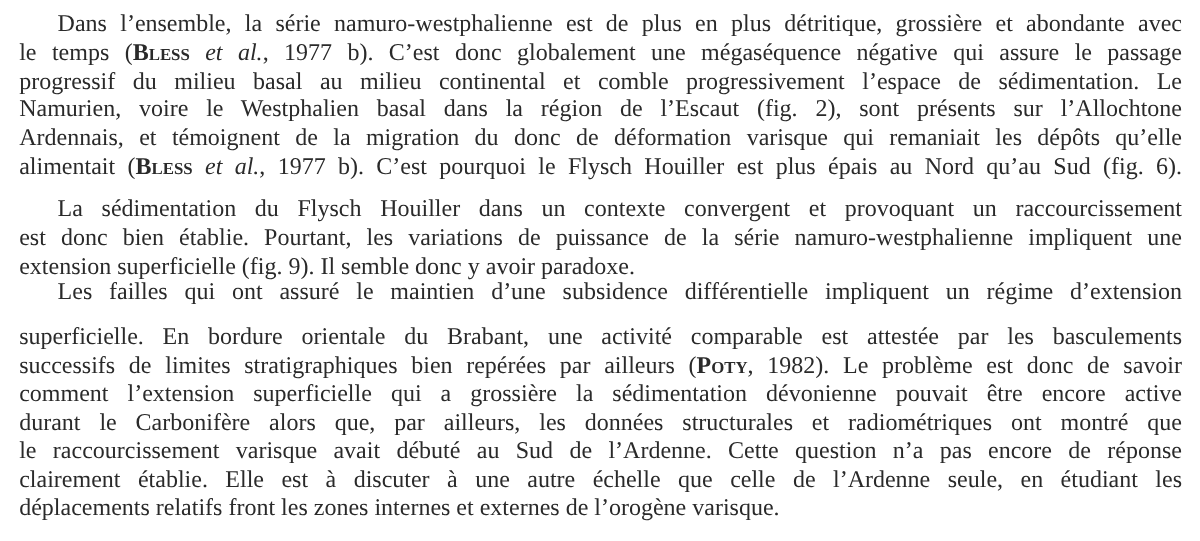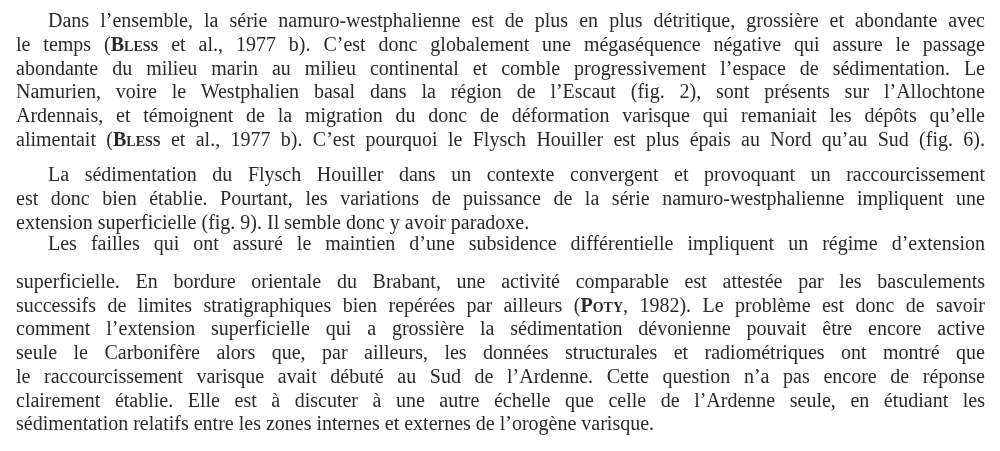--- a/index.html
+++ b/index.html
@@ -40,46 +40,47 @@
   }
   .line.last {
     text-align-last: left;
     font-family: Liberation Serif, serif;
   }
   .sc {
     font-variant: small-caps;
     font-weight: bold;
   }
   .it {
+    font-style: italic;
   }
 </style>
 </head>
 <body>
 
 <div class="page">
 
   <div>
     <div class="line indent" style="top:8px">Dans l’ensemble, la série namuro-westphalienne est de plus en plus détritique, grossière et abondante avec</div>
     <div class="line" style="top:32px">le temps (<span class="sc">Bless</span> <span class="it">et al.</span>, 1977 b). C’est donc globalement une mégaséquence négative qui assure le passage</div>
-    <div class="line" style="top:56px">abondante du milieu marin au milieu continental et comble progressivement l’espace de sédimentation. Le</div>
+    <div class="line" style="top:56px">progressif du milieu basal au milieu continental et comble progressivement l’espace de sédimentation. Le</div>
     <div class="line" style="top:79px">Namurien, voire le Westphalien basal dans la région de l’Escaut (fig. 2), sont présents sur l’Allochtone</div>
     <div class="line" style="top:103px">Ardennais, et témoignent de la migration du donc de déformation varisque qui remaniait les dépôts qu’elle</div>
     <div class="line" style="top:127px">alimentait (<span class="sc">Bless</span> <span class="it">et al.</span>, 1977 b). C’est pourquoi le Flysch Houiller est plus épais au Nord qu’au Sud (fig. 6).</div>
   </div>
 
   <div>
     <div class="line indent" style="top:162px">La sédimentation du Flysch Houiller dans un contexte convergent et provoquant un raccourcissement</div>
     <div class="line" style="top:186px">est donc bien établie. Pourtant, les variations de puissance de la série namuro-westphalienne impliquent une</div>
     <div class="line last" style="top:210px">extension superficielle (fig. 9). Il semble donc y avoir paradoxe.</div>
   </div>
 
   <div>
     <div class="line indent" style="top:231px">Les failles qui ont assuré le maintien d’une subsidence différentielle impliquent un régime d’extension</div>
     <div class="line" style="top:269px">superficielle. En bordure orientale du Brabant, une activité comparable est attestée par les basculements</div>
     <div class="line" style="top:293px">successifs de limites stratigraphiques bien repérées par ailleurs (<span class="sc">Poty</span>, 1982). Le problème est donc de savoir</div>
     <div class="line" style="top:316px">comment l’extension superficielle qui a grossière la sédimentation dévonienne pouvait être encore active</div>
-    <div class="line" style="top:340px">seule le Carbonifère alors que, par ailleurs, les données structurales et radiométriques ont montré que</div>
+    <div class="line" style="top:340px">durant le Carbonifère alors que, par ailleurs, les données structurales et radiométriques ont montré que</div>
     <div class="line" style="top:364px">le raccourcissement varisque avait débuté au Sud de l’Ardenne. Cette question n’a pas encore de réponse</div>
     <div class="line" style="top:388px">clairement établie. Elle est à discuter à une autre échelle que celle de l’Ardenne seule, en étudiant les</div>
-    <div class="line last" style="top:411px">sédimentation relatifs entre les zones internes et externes de l’orogène varisque.</div>
+    <div class="line last" style="top:411px">déplacements relatifs front les zones internes et externes de l’orogène varisque.</div>
   </div>
 
 </div>
 
 </body></html>

